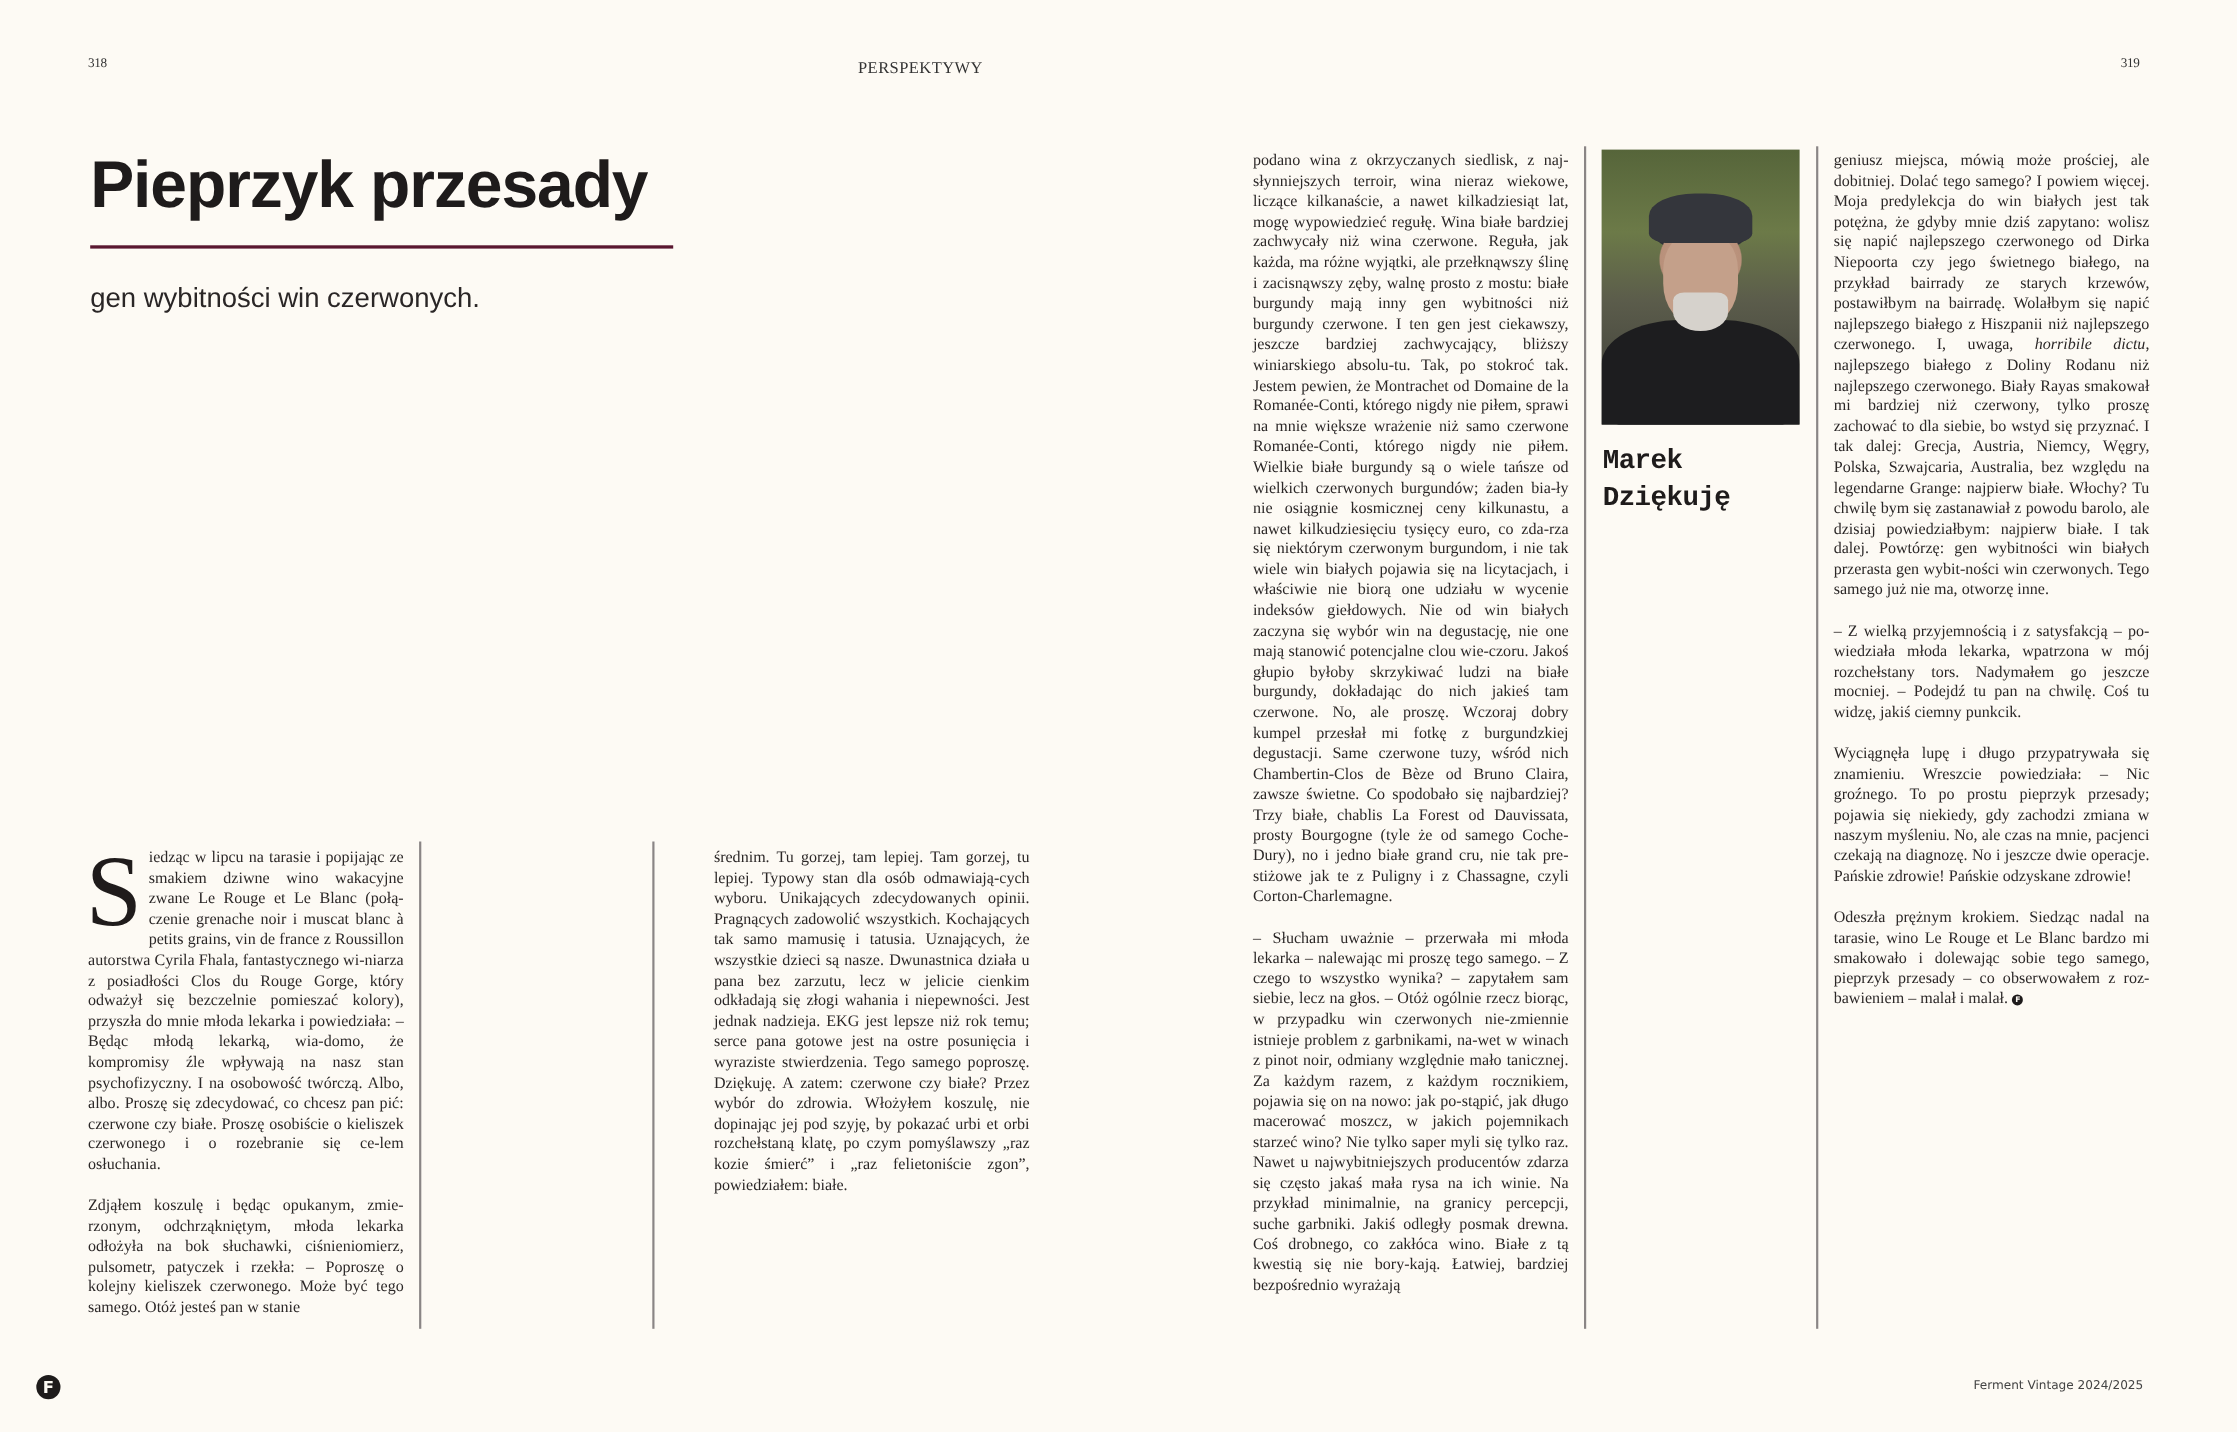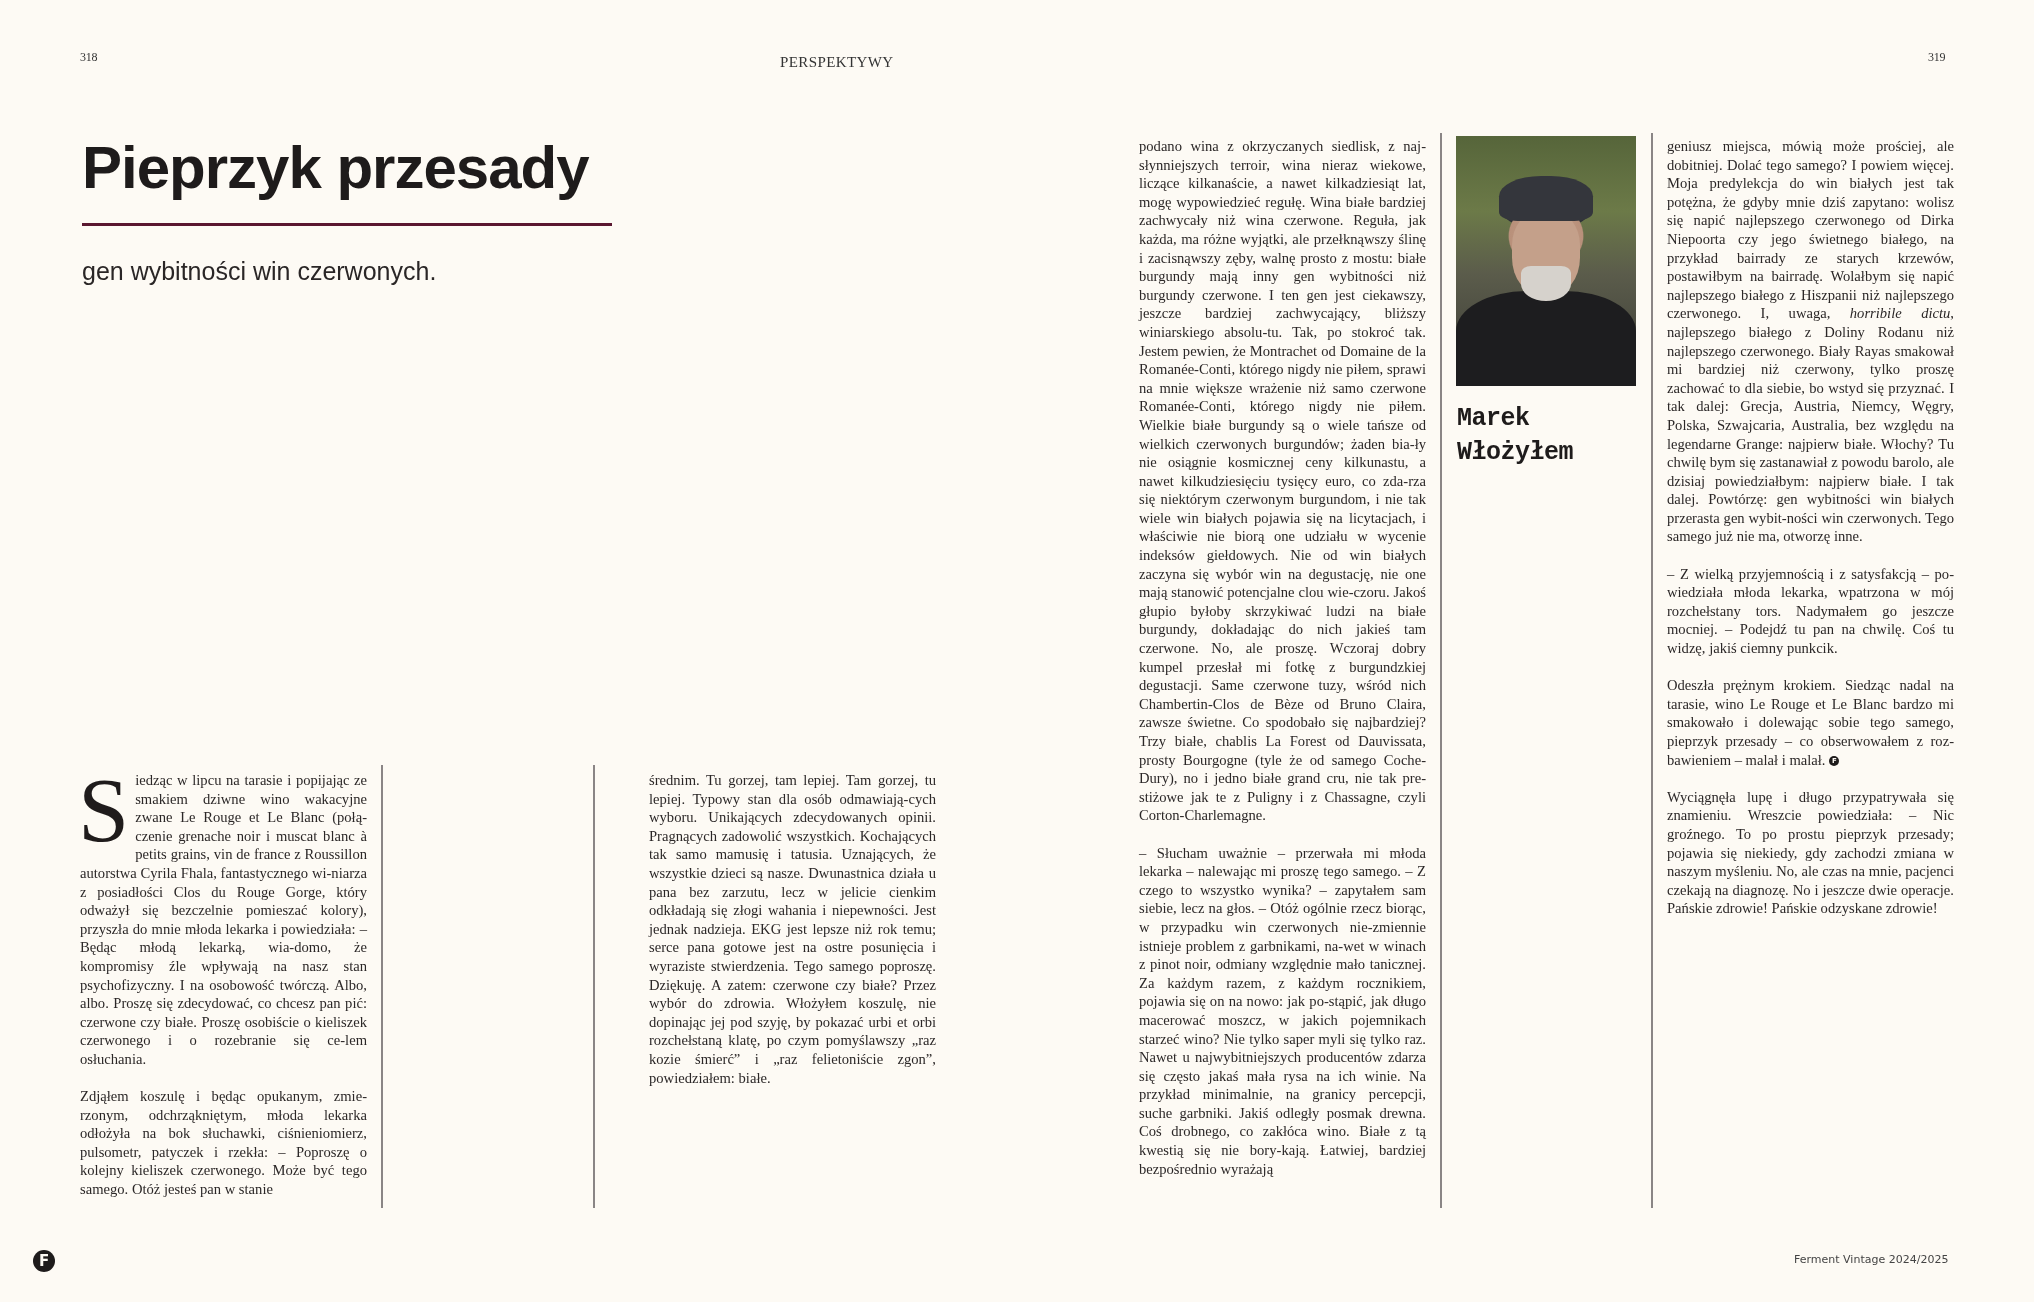--- a/index.html
+++ b/index.html
@@ -92,25 +92,25 @@
 <div class="abs vline" style="left:1440px; top:133px; height:1075px;"></div>
 
 <div class="abs photo" style="left:1456px; top:136px; width:180px; height:250px;">
   <div class="coat"></div>
   <div class="face"></div>
   <div class="beard"></div>
   <div class="cap"></div>
 </div>
 <div class="abs author" style="left:1457px; top:402px;">
   <div>Marek</div>
-  <div>Włożyłem</div>
+  <div>Dziękuję</div>
 </div>
 
 <div class="abs vline" style="left:1651px; top:133px; height:1075px;"></div>
 <div class="abs col" style="left:1667px; top:137px; width:287px;">
   <p><span>geniusz miejsca, mówią może prościej, ale dobitniej. Dolać tego samego? I powiem więcej. Moja predylekcja do win białych jest tak potężna, że gdyby mnie dziś zapytano: wolisz się napić najlepszego czerwonego od Dirka Niepoorta czy jego świetnego białego, na przykład bairrady ze starych krzewów, postawiłbym na bairradę. Wolałbym się napić najlepszego białego z Hiszpanii niż najlepszego czerwonego. I, uwaga, </span><i>horribile dictu</i><span>, najlepszego białego z Doliny Rodanu niż najlepszego czerwonego. Biały Rayas smakował mi bardziej niż czerwony, tylko proszę zachować to dla siebie, bo wstyd się przyznać. I tak dalej: Grecja, Austria, Niemcy, Węgry, Polska, Szwajcaria, Australia, bez względu na legendarne Grange: najpierw białe. Włochy? Tu chwilę bym się zastanawiał z powodu barolo, ale dzisiaj powiedziałbym: najpierw białe. I tak dalej. Powtórzę: gen wybitności win białych przerasta gen wybit-ności win czerwonych. Tego samego już nie ma, otworzę inne.</span></p>
   <p>– Z wielką przyjemnością i z satysfakcją – po-wiedziała młoda lekarka, wpatrzona w mój rozchełstany tors. Nadymałem go jeszcze mocniej. – Podejdź tu pan na chwilę. Coś tu widzę, jakiś ciemny punkcik.</p>
+  <p>Wyciągnęła lupę i długo przypatrywała się znamieniu. Wreszcie powiedziała: – Nic groźnego. To po prostu pieprzyk przesady; pojawia się niekiedy, gdy zachodzi zmiana w naszym myśleniu. No, ale czas na mnie, pacjenci czekają na diagnozę. No i jeszcze dwie operacje. Pańskie zdrowie! Pańskie odzyskane zdrowie!</p>
   <p><span>Odeszła prężnym krokiem. Siedząc nadal na tarasie, wino Le Rouge et Le Blanc bardzo mi smakowało i dolewając sobie tego samego, pieprzyk przesady – co obserwowałem z roz-bawieniem – malał i malał.</span><span class="endmark">F</span></p>
-  <p>Wyciągnęła lupę i długo przypatrywała się znamieniu. Wreszcie powiedziała: – Nic groźnego. To po prostu pieprzyk przesady; pojawia się niekiedy, gdy zachodzi zmiana w naszym myśleniu. No, ale czas na mnie, pacjenci czekają na diagnozę. No i jeszcze dwie operacje. Pańskie zdrowie! Pańskie odzyskane zdrowie!</p>
 </div>
 
 <div class="abs logo" style="left:33px; top:1250px;">F</div>
 <div class="abs footer-mag" style="left:1794px; top:1253px;">Ferment Vintage 2024/2025</div>
 
 </body></html>

